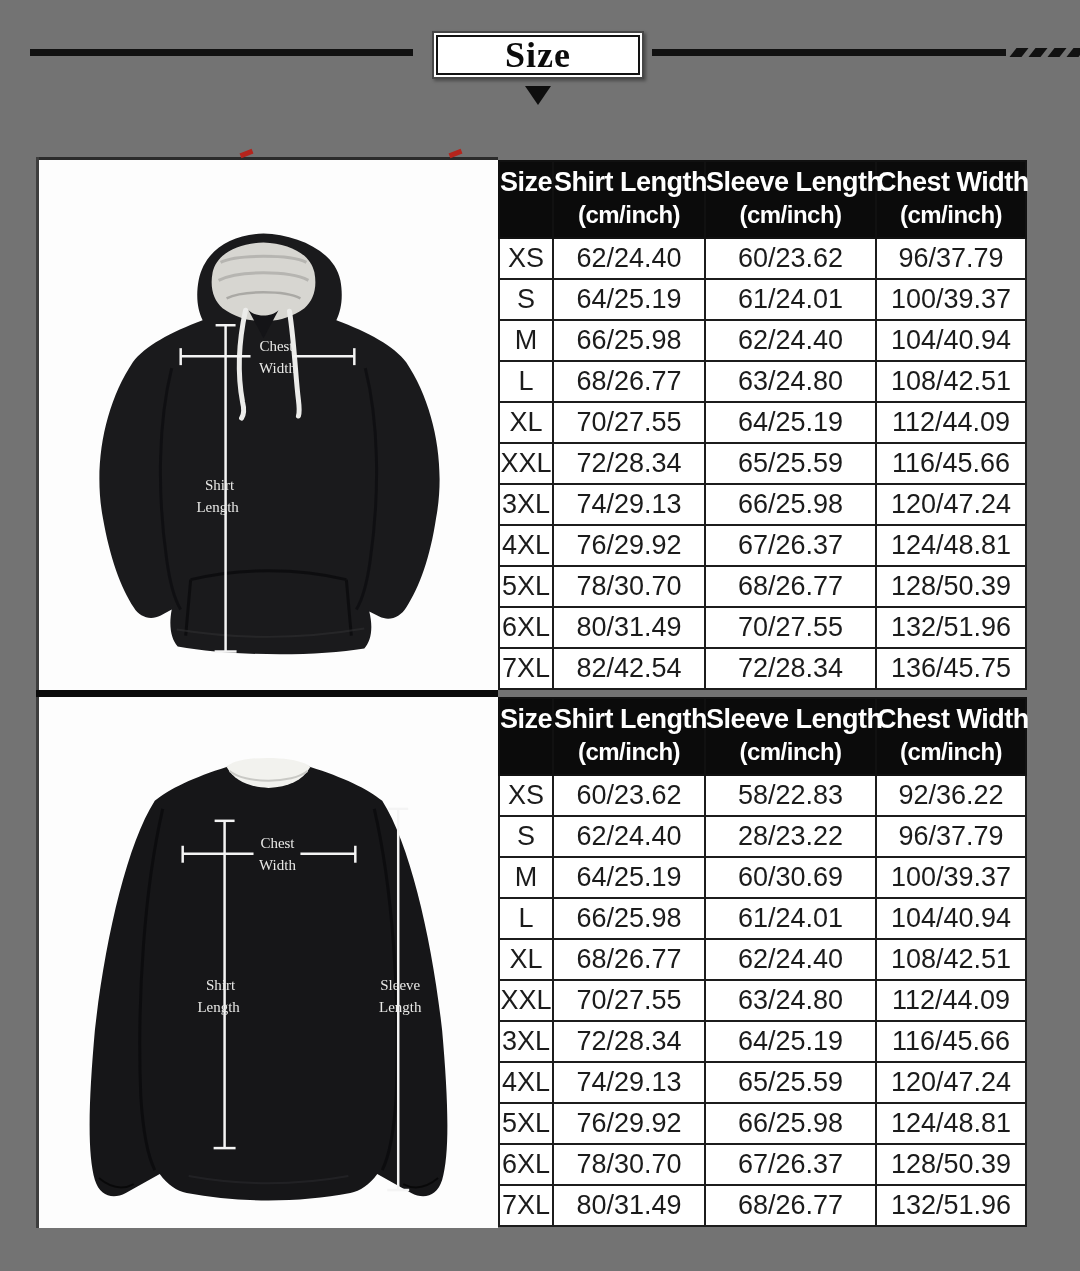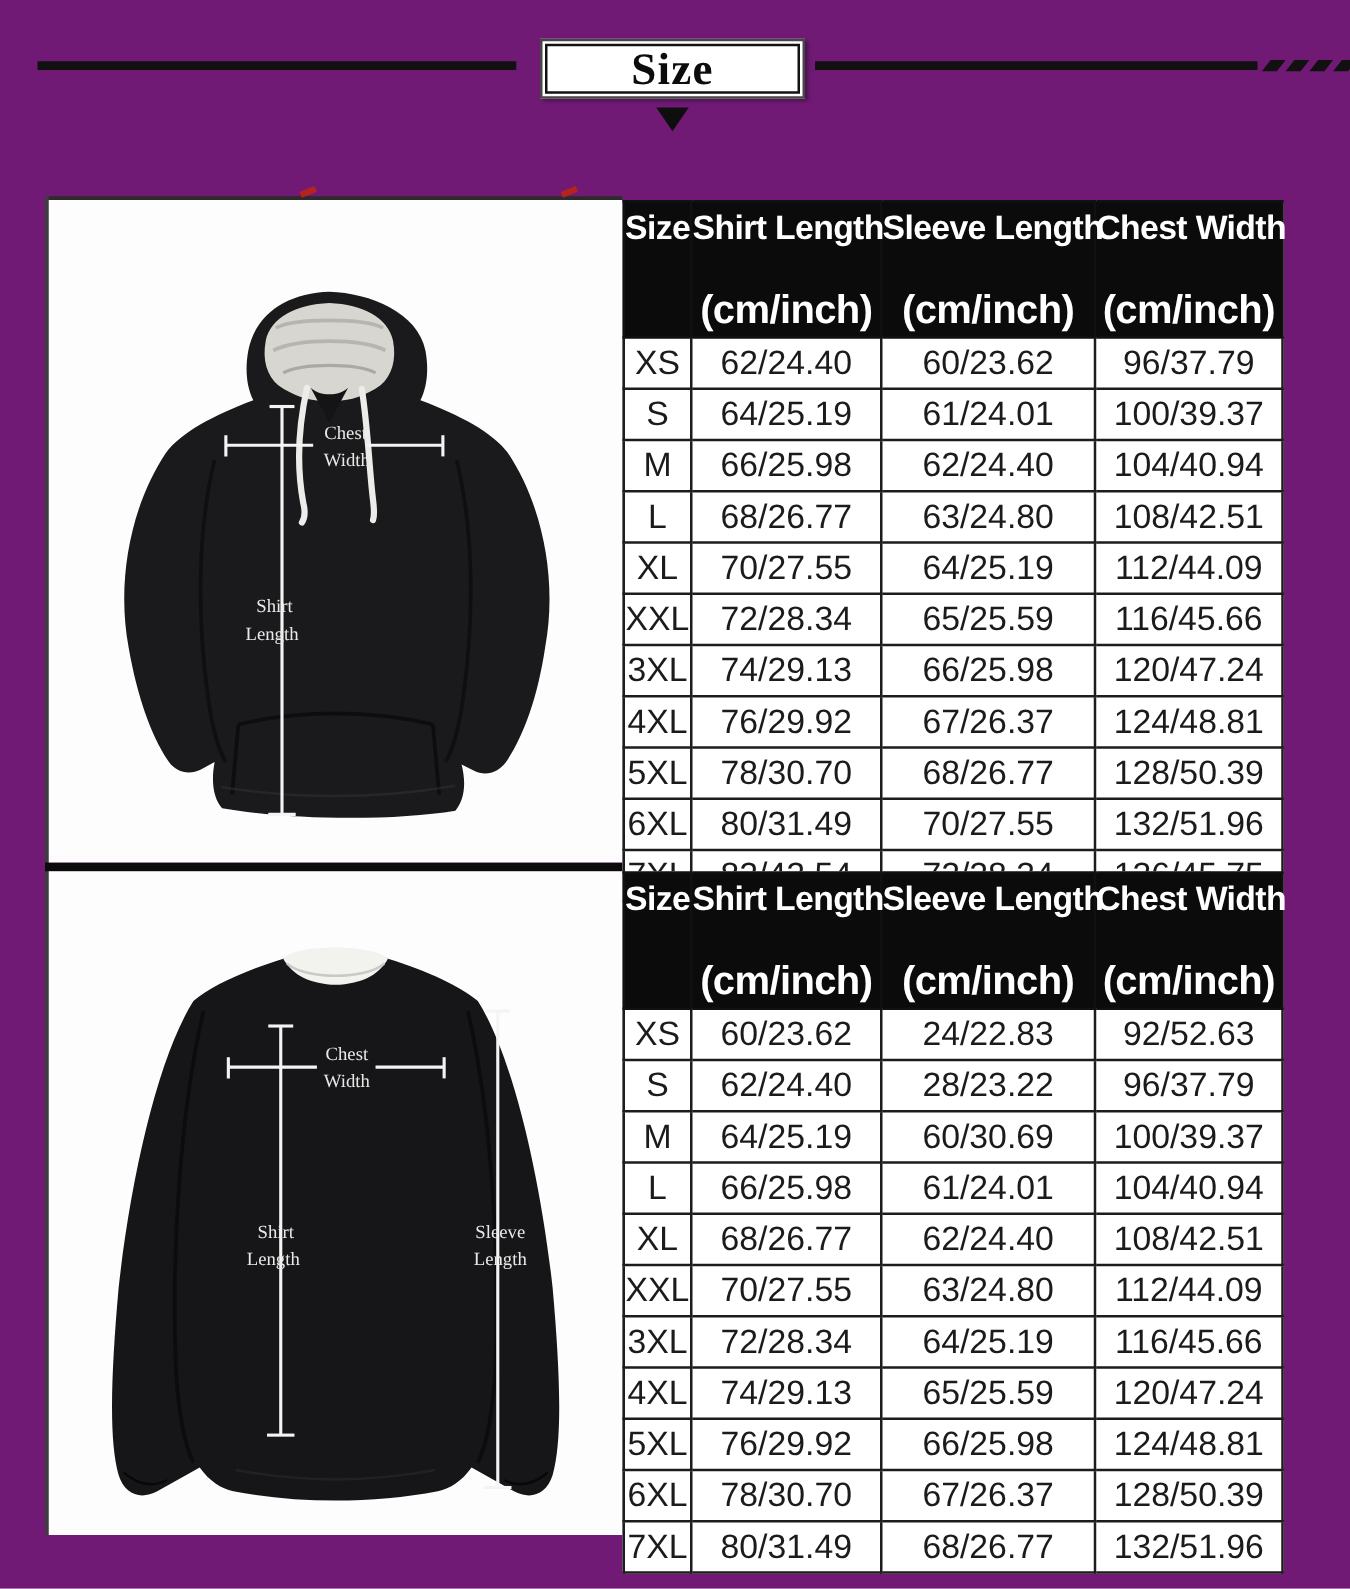--- a/index.html
+++ b/index.html
@@ -1,16 +1,16 @@
 <!DOCTYPE html>
 <html><head>
 <meta charset="utf-8">
 <style>
   html,body{margin:0;padding:0;background:#ffffff;}
-  .canvas{position:relative;width:1080px;height:1271px;background:#701a75;overflow:hidden;
+  .canvas{position:relative;width:1080px;height:1271px;background:#737373;overflow:hidden;
           font-family:"Liberation Sans",sans-serif;}
 
   
   .deco-line{position:absolute;height:7px;background:#111;}
   .line-left{left:30px;top:49px;width:383px;}
   .line-right{left:652px;top:49px;width:354px;}
   .hashes{position:absolute;left:1013px;top:48px;display:flex;gap:7px;}
   .hash{width:12px;height:9px;background:#111;transform:skewX(-38deg);}
   .size-box{position:absolute;left:432px;top:31px;width:212px;height:48px;border:2px solid #474747;
             background:#fff;box-shadow:2px 2px 3px rgba(0,0,0,.35);box-sizing:border-box;}
@@ -38,21 +38,21 @@
   .m-label{font-family:"Liberation Serif",serif;font-size:15px;fill:#e9e9e7;}
 
   
   .size-table{position:absolute;left:498px;border-collapse:collapse;table-layout:fixed;
               width:527px;background:#fff;}
   .t0{top:160px;height:530px;}
   .t1{top:697px;height:527px;}
   .size-table th{background:#0b0b0b;color:#fff;font-weight:bold;padding:4px 0 6px 0;
               border:2px solid #111;vertical-align:top;}
   .size-table th .cl{font-size:27px;line-height:33px;letter-spacing:-0.5px;white-space:nowrap;}
-  .size-table th .cu{font-size:32px;line-height:32px;letter-spacing:-0.5px;white-space:nowrap;margin-top:32px;}
+  .size-table th .cu{font-size:24px;line-height:32px;letter-spacing:-0.5px;white-space:nowrap;}
   .size-table td{border:2px solid #1c1c1c;text-align:center;font-size:27px;color:#1b1b1b;
               height:39px;padding:0;white-space:nowrap;background:#fff;}
 </style>
 </head>
 <body>
 
 <div class="canvas">
 
   <div class="deco-line line-left"></div>
   <div class="size-box">
@@ -272,22 +272,22 @@
         <th>
             <div class="cl">Chest Width</div>
             <div class="cu">(cm/inch)</div>
           </th>
       </tr>
     </thead>
     <tbody>
         <tr>
           <td>XS</td>
           <td>60/23.62</td>
-          <td>24/22.83</td>
-          <td>92/52.63</td>
+          <td>58/22.83</td>
+          <td>92/36.22</td>
         </tr>
         <tr>
           <td>S</td>
           <td>62/24.40</td>
           <td>28/23.22</td>
           <td>96/37.79</td>
         </tr>
         <tr>
           <td>M</td>
           <td>64/25.19</td>

